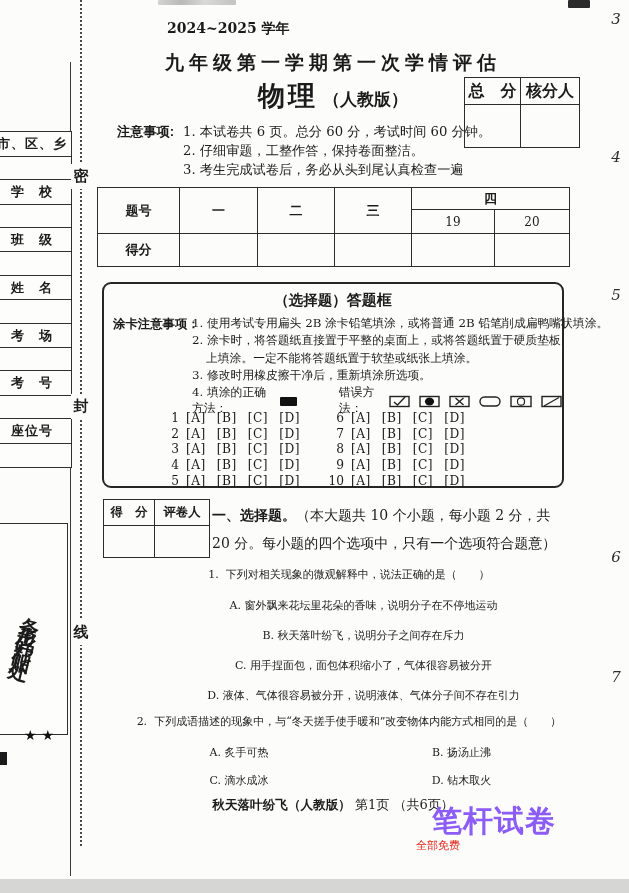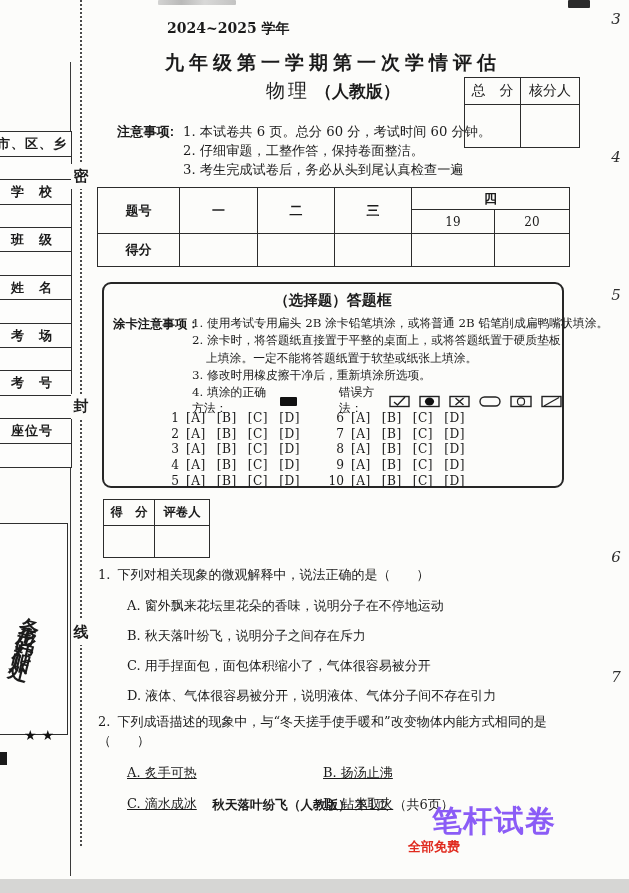--- a/index.html
+++ b/index.html
@@ -23,28 +23,28 @@
 
   
   .seal-line{left:80px;top:0;height:846px;width:0;border-left:2.2px dotted #4a4a4a;}
   .seal-char{left:71px;width:20px;text-align:center;background:#fcfcfa;font-size:15px;
              font-weight:700;padding:3px 0;}
 
   
   .school-year{left:167px;top:20px;font-size:14px;font-weight:700;}
   .main-title{left:97px;top:50px;width:472px;text-align:center;font-size:19px;font-weight:700;letter-spacing:5px;}
   .subject-line{left:97px;top:78px;width:472px;text-align:center;}
-  .subject-main{font-size:19px;font-weight:400;letter-spacing:3px;}
+  .subject-main{font-size:27px;font-weight:700;letter-spacing:3px;}
   .subject-sub{font-size:17px;font-weight:700;}
 
   table{border-collapse:collapse;table-layout:fixed;}
   td{border:1.5px solid #2c2c2c;text-align:center;vertical-align:middle;padding:0;}
 
   .score-table{left:464px;top:77px;}
-  .score-table td{font-size:14px;font-weight:400;}
+  .score-table td{font-size:16px;font-weight:700;}
   .score-table .hrow td{height:26px;}
   .score-table .brow td{height:42px;}
 
   .notice{left:97px;top:122px;width:472px;display:flex;font-size:13.2px;line-height:19px;}
   .notice-label{width:66px;font-weight:800;font-size:13.2px;flex:none;margin-left:20px;}
   .notice-items{font-weight:500;}
 
   .qtable{left:97px;top:187px;width:472px;border-radius:7px;}
   .qtable td{font-size:13px;font-weight:600;}
   .qtable .num{font-size:12px;font-weight:400;}
@@ -72,36 +72,36 @@
   .ans-opt{margin-right:11px;letter-spacing:0.5px;}
 
   
   .grader-table{left:103px;top:499px;}
   .grader-table td{font-size:12.3px;font-weight:700;margin-top:24px;}
   .grader-table .hrow td{height:25px;}
   .grader-table .brow td{height:31px;}
   .section-heading{left:212px;top:502px;width:356px;font-size:14px;line-height:27.5px;}
   .section-heading .bold{font-weight:800;font-family:"Liberation Sans","DejaVu Sans",sans-serif;}
 
-  .question{left:98px;width:474px;font-size:13px;}
+  .question{left:112px;width:474px;font-size:11px;text-align:center;}
   .q1{top:565px;}
   .q2{top:712px;}
   .q-stem{line-height:19px;}
   .q-num{margin-right:7px;}
   .q-options{margin-left:29px;}
   .q-option{margin-top:12.5px;line-height:17.5px;}
-  .q-options-grid{margin-left:29px;margin-top:14px;display:grid;grid-template-columns:196px 1fr;row-gap:13px;text-decoration:underline;}
+  .q-options-grid{margin-left:29px;margin-top:14px;display:grid;grid-template-columns:196px 1fr;row-gap:13px;}
 
   
   .footer{left:97px;top:796px;width:472px;text-align:center;font-size:13px;}
   .footer .course{font-weight:800;font-family:"Liberation Sans","DejaVu Sans",sans-serif;font-size:12.6px;}
   .brand{left:404px;top:799px;width:210px;height:70px;}
   .brand-name{position:absolute;left:28px;top:2px;font-size:30px;font-weight:900;color:#8b5cf6;
               letter-spacing:1px;font-family:"Liberation Sans","DejaVu Sans",sans-serif;}
-  .brand-tag{position:absolute;left:4px;top:39px;font-size:13px;color:#e02a1e;font-weight:700;
+  .brand-tag{position:absolute;left:12px;top:39px;font-size:11px;color:#e02a1e;font-weight:400;
              font-family:"Liberation Sans","DejaVu Sans",sans-serif;}
   .brand-url{position:absolute;left:2px;top:45px;font-size:14.5px;font-weight:700;color:#141414;
              font-family:"DejaVu Sans Mono","Liberation Mono",monospace;}
 
   .margin-num{left:606px;width:20px;text-align:center;font-size:15px;font-style:italic;color:#2e2e2e;}
 
   .smudge-left{left:158px;top:0;width:78px;height:5px;border-radius:1px;opacity:.5;
                background:linear-gradient(90deg,#aaa,#777 30%,#b5b5b5 60%,#8a8a8a);}
   .smudge-right{left:568px;top:0;width:22px;height:8px;background:#2b2b2b;border-radius:1px;}
   .bottom-strip{left:0;top:879px;width:629px;height:14px;background:#d6d6d4;}
@@ -339,20 +339,23 @@
         <tr class="hrow">
       <td style="width:50px;">得　分</td>
       <td style="width:54px;">评卷人</td>
     </tr>
     <tr class="brow">
       <td></td>
       <td></td>
     </tr>
   </tbody>
     </table>
+  <div class="abs section-heading">
+    <span class="bold">一、选择题。</span><span>（本大题共 10 个小题，每小题 2 分，共 20 分。每小题的四个选项中，只有一个选项符合题意）</span>
+  </div>
 
   <div class="abs question q1">
     <div class="q-stem">
       <span class="q-num">1.</span><span>下列对相关现象的微观解释中，说法正确的是（　　）</span>
     </div>
     <div class="q-options">
       <div class="q-option">A. 窗外飘来花坛里花朵的香味，说明分子在不停地运动</div>
       <div class="q-option">B. 秋天落叶纷飞，说明分子之间存在斥力</div>
       <div class="q-option">C. 用手捏面包，面包体积缩小了，气体很容易被分开</div>
       <div class="q-option">D. 液体、气体很容易被分开，说明液体、气体分子间不存在引力</div>

